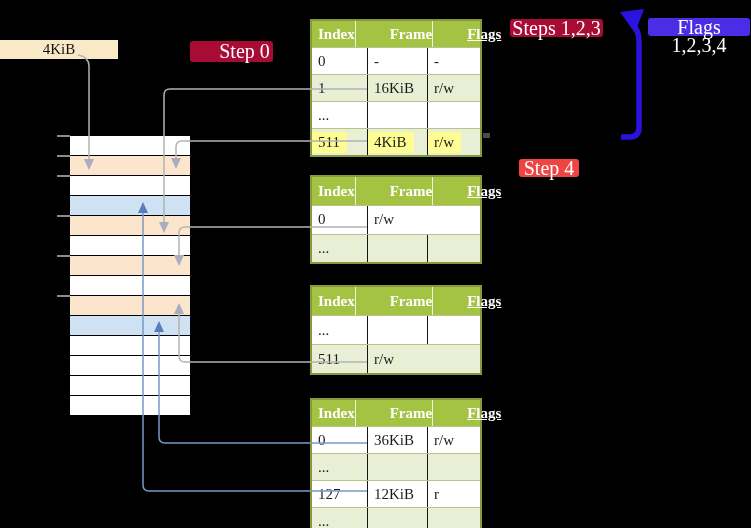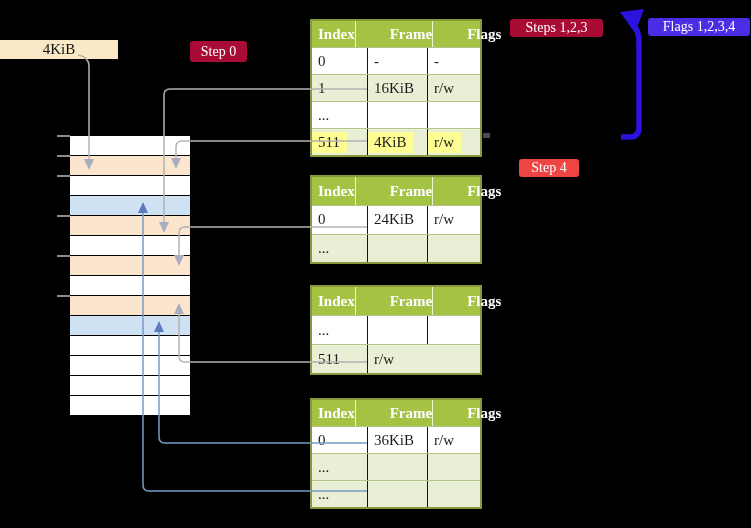--- a/index.html
+++ b/index.html
@@ -3,60 +3,60 @@
 <meta charset="utf-8">
 <style>
   html,body{margin:0;padding:0;background:#000;}
   body{width:751px;height:528px;position:relative;overflow:hidden;
        font-family:"Liberation Serif","DejaVu Serif",serif;}
   .abs{position:absolute;}
   
   .sizebox{left:0;top:40px;width:118px;height:19px;line-height:19px;
            text-align:center;font-size:15px;color:#111;}
   
-  .badge{color:#fff;font-size:14px;text-align:center;border-radius:3px;}
+  .badge{color:#fff;font-size:20px;text-align:center;border-radius:3px;}
   .badge-step0{left:190px;top:41px;width:57px;height:21px;line-height:21px;}
   .badge-s123{left:510px;top:19px;width:93px;height:18px;line-height:18px;}
   .badge-s1234{left:648px;top:18px;width:102px;height:18px;line-height:18px;}
   .badge-step4{left:519px;top:159px;width:60px;height:18px;line-height:18px;}
   
   .memcol{left:69px;top:135px;width:120px;border:1px solid #000;}
   .memrow{width:120px;height:20px;box-sizing:border-box;border-bottom:1px solid #000;}
   .memrow:last-child{border-bottom:none;height:19px;}
   .tick{left:57px;width:13px;height:2px;}
   
   .ptable{left:310px;width:172px;box-sizing:border-box;border:2px solid #87993b;background:#fff;}
   .t1{top:19px;--hh:26px;--rh:26px;}
   .t2{top:175px;--hh:28px;--rh:27.5px;}
   .t3{top:285px;--hh:28px;--rh:28px;}
   .t4{top:398px;--hh:26px;--rh:26px;}
   .thead{display:flex;height:var(--hh);gap:28px;}
   .th{box-sizing:border-box;height:var(--hh);line-height:var(--hh);
       color:#fff;font-weight:bold;font-size:15px;padding-left:6px;
       border-right:1px solid #eef3da;}
-  .th:last-child{border-right:none;}
+  .th:last-child{border-right:none;text-decoration:underline;}
   .tr{display:flex;height:var(--rh);border-top:1px solid #b6c48a;}
   .td{box-sizing:border-box;height:var(--rh);line-height:var(--rh);
       font-size:15px;color:#1a1a1a;padding-left:6px;
       border-right:1px solid #141414;overflow:hidden;}
   .td:last-child{border-right:none;}
   .c-index{width:56px;}
   .c-frame{width:60px;}
   .c-flags{width:52px;flex:1;}
   .hl{display:inline-block;margin-left:-6px;padding:0 7px 0 6px;
       height:calc(var(--rh) - 5px);line-height:calc(var(--rh) - 5px);}
   .svg-layer{left:0;top:0;pointer-events:none;z-index:5;}
   .dash{left:483px;top:133px;width:7px;height:5px;background:#4a4a55;}
 </style>
 </head>
 <body>
 
 <div class="abs sizebox" style="background: rgb(249, 233, 198);">4KiB</div>
 
-<div class="abs badge badge-step0" style="background: rgb(168, 12, 52);">Step 0</div>
+<div class="abs badge badge-step0" style="background: rgb(168, 12, 52); padding-left: 26px;">Step 0</div>
 <div class="abs badge badge-s123" style="background: rgb(168, 12, 52);">Steps 1,2,3</div>
 <div class="abs badge badge-s1234" style="background: rgb(76, 45, 230);">Flags 1,2,3,4</div>
 <div class="abs badge badge-step4" style="background: #ef4444;">Step 4</div>
 
 <div class="abs memcol">
   <div class="memrow" style="background: rgb(255, 255, 255);"></div>
   <div class="memrow" style="background: rgb(252, 229, 205);"></div>
   <div class="memrow" style="background: rgb(255, 255, 255);"></div>
   <div class="memrow" style="background: rgb(207, 226, 243);"></div>
   <div class="memrow" style="background: rgb(252, 229, 205);"></div>
@@ -108,21 +108,20 @@
 <div class="abs dash"></div>
 
 <div class="abs ptable t2">
   <div class="thead" style="background: rgb(164, 195, 67);">
     <div class="th c-index">Index</div>
     <div class="th c-frame">Frame</div>
     <div class="th c-flags">Flags</div>
   </div>
   <div class="tr" style="background: rgb(255, 255, 255);">
     <div class="td c-index">0</div>
-    <div class="td c-frame">24KiB</div>
     <div class="td c-flags">r/w</div>
   </div>
   <div class="tr" style="background: rgb(233, 239, 213);">
     <div class="td c-index">...</div>
     <div class="td c-frame"></div>
     <div class="td c-flags"></div>
   </div>
 </div>
 
 <div class="abs ptable t3">
@@ -151,20 +150,25 @@
   <div class="tr" style="background: rgb(255, 255, 255);">
     <div class="td c-index">0</div>
     <div class="td c-frame">36KiB</div>
     <div class="td c-flags">r/w</div>
   </div>
   <div class="tr" style="background: rgb(233, 239, 213);">
     <div class="td c-index">...</div>
     <div class="td c-frame"></div>
     <div class="td c-flags"></div>
   </div>
+  <div class="tr" style="background: rgb(255, 255, 255);">
+    <div class="td c-index">127</div>
+    <div class="td c-frame">12KiB</div>
+    <div class="td c-flags">r</div>
+  </div>
   <div class="tr" style="background: rgb(233, 239, 213);">
     <div class="td c-index">...</div>
     <div class="td c-frame"></div>
     <div class="td c-flags"></div>
   </div>
 </div>
 
 <svg class="abs svg-layer" width="751" height="528" viewBox="0 0 751 528">
 
   <path fill="none" stroke-width="1.5" d="M78,55 Q89,57 89,66 L89,160" stroke="#b3b3b3"></path>

